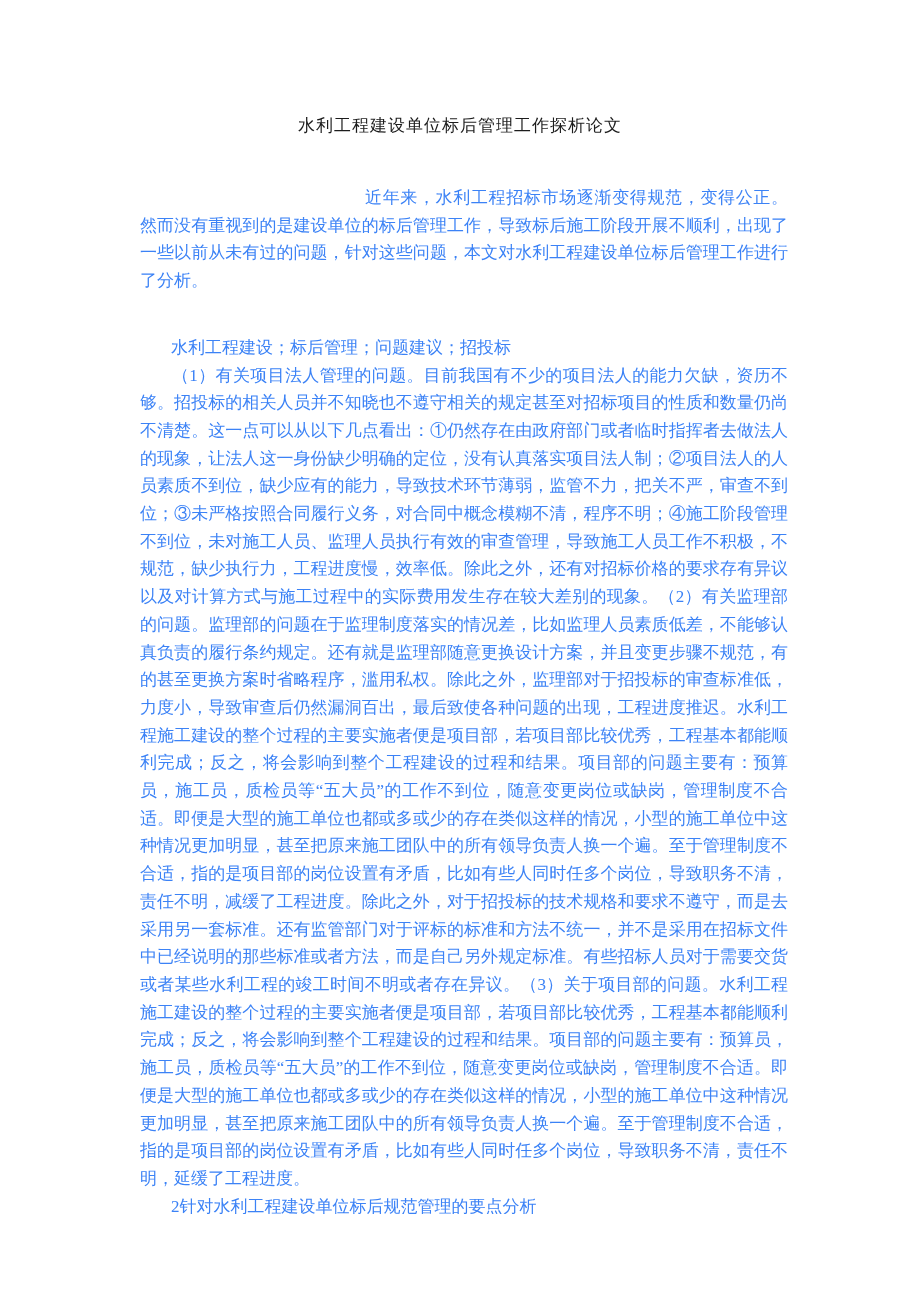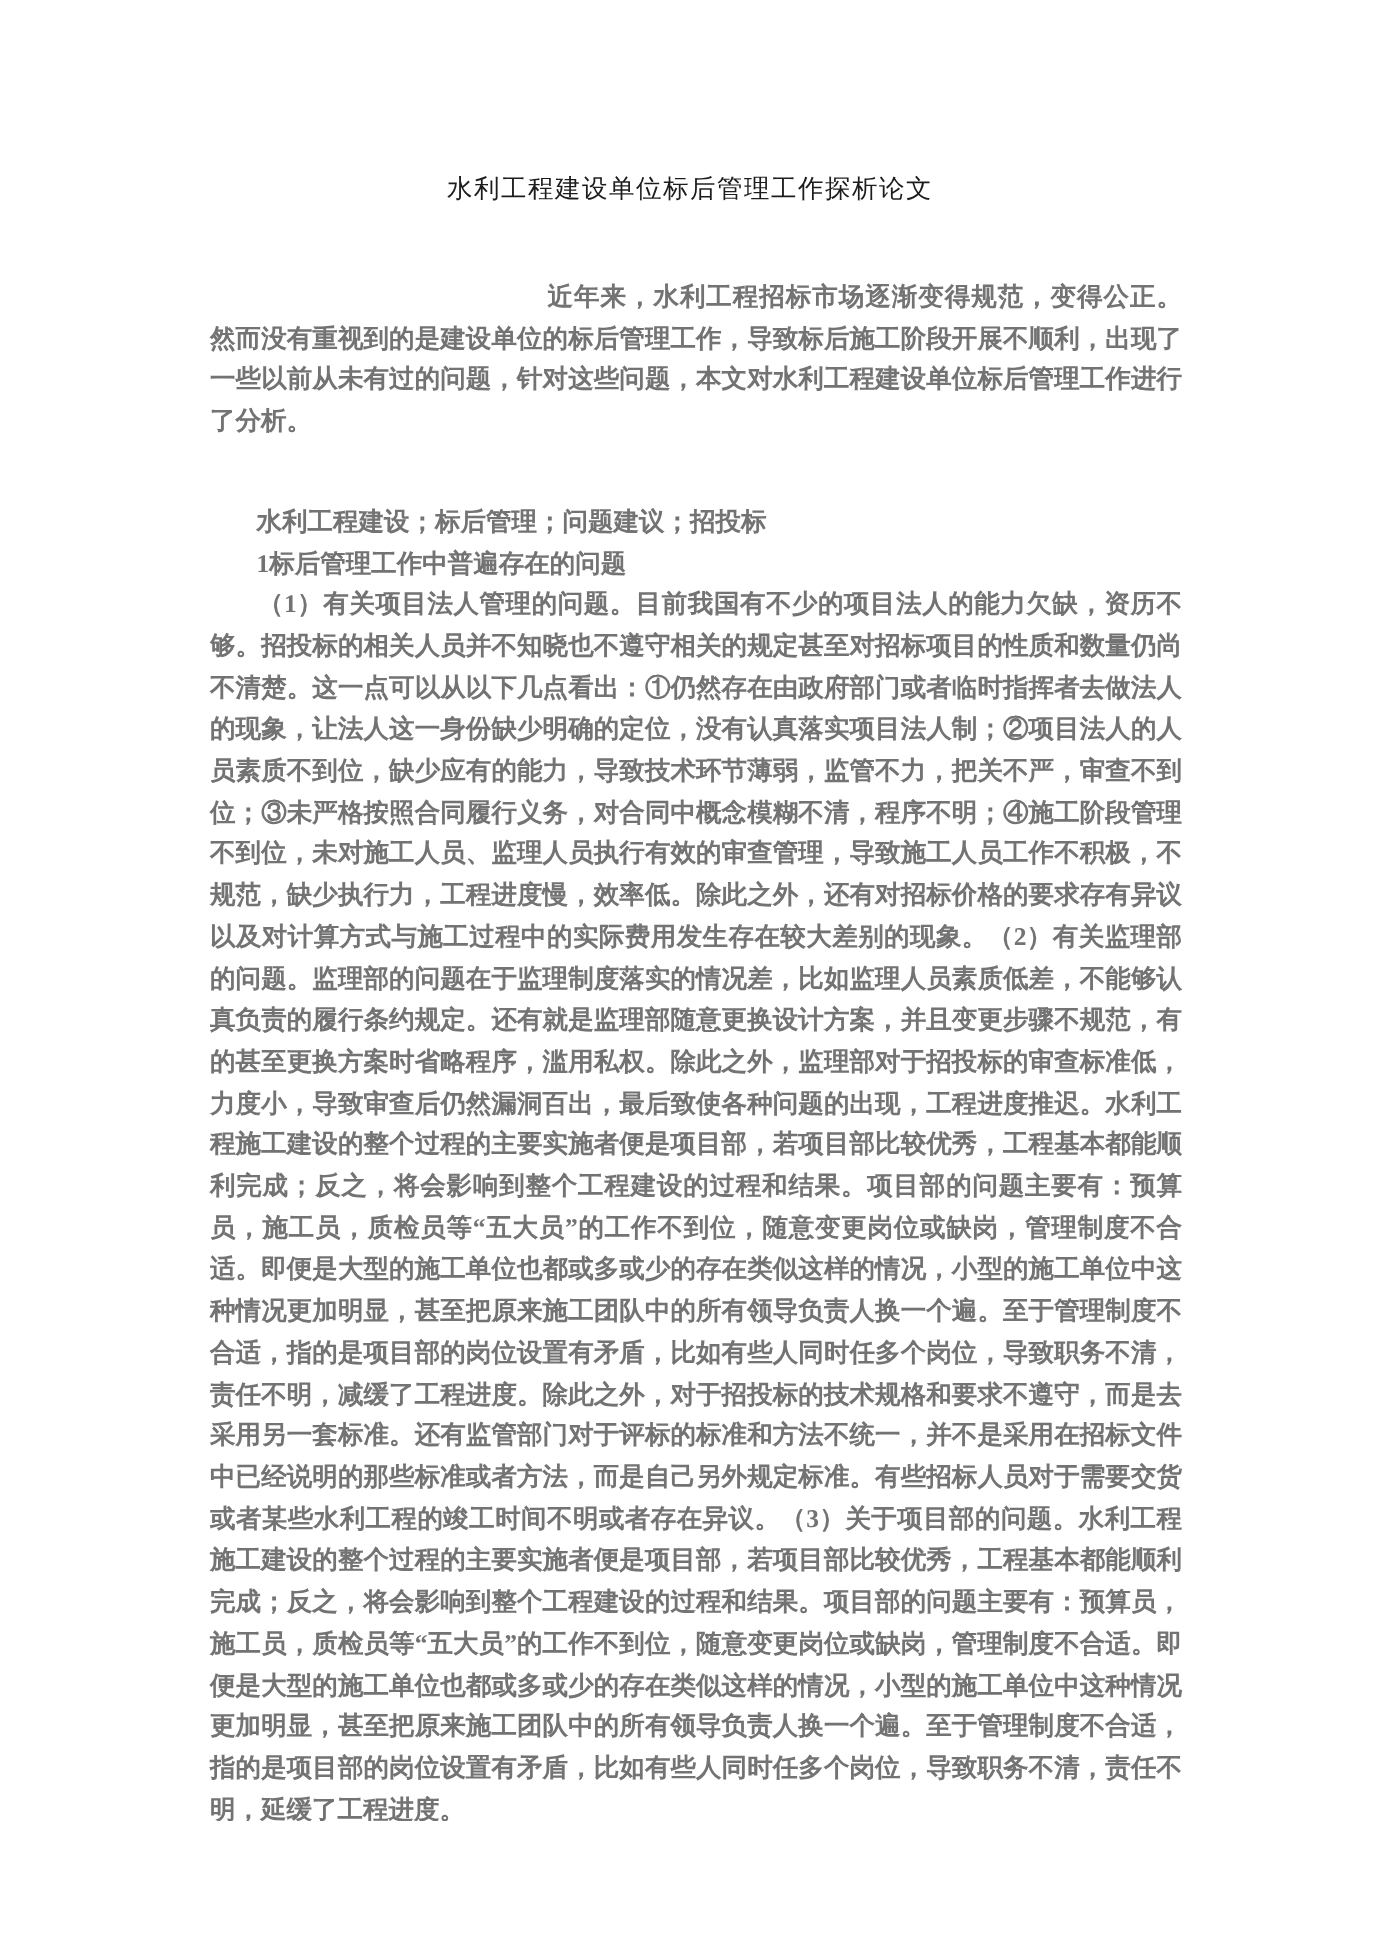--- a/index.html
+++ b/index.html
@@ -29,38 +29,37 @@
   }
   .doc-body {
     position: absolute;
     top: 184px;
     left: 140px;
     width: 648px;
     font-size: 17px;
     line-height: 27.7px;
     text-align: justify;
     text-justify: inter-character;
-    color: #737373;
-    font-weight: bold;
+    color: #3b82f6;
   }
   .para { margin: 0; }
   .para-intro { text-indent: 225px; }
   .para-keywords { margin-top: 39px; text-indent: 31px; text-align: left; }
   .para-heading { text-indent: 31px; text-align: left; }
   .para-body { text-indent: 32px; }
 </style>
 </head>
 <body>
 
 <div class="page">
   <div class="doc-title">水利工程建设单位标后管理工作探析论文</div>
 
   <div class="doc-body">
     <p class="para para-intro">近年来，水利工程招标市场逐渐变得规范，变得公正。然而没有重视到的是建设单位的标后管理工作，导致标后施工阶段开展不顺利，出现了一些以前从未有过的问题，针对这些问题，本文对水利工程建设单位标后管理工作进行了分析。</p>
 
     <p class="para para-keywords">水利工程建设；标后管理；问题建议；招投标</p>
 
-    <p class="para para-heading">1标后管理工作中普遍存在的问题</p>
 
     <p class="para para-body">（1）有关项目法人管理的问题。目前我国有不少的项目法人的能力欠缺，资历不够。招投标的相关人员并不知晓也不遵守相关的规定甚至对招标项目的性质和数量仍尚不清楚。这一点可以从以下几点看出：①仍然存在由政府部门或者临时指挥者去做法人的现象，让法人这一身份缺少明确的定位，没有认真落实项目法人制；②项目法人的人员素质不到位，缺少应有的能力，导致技术环节薄弱，监管不力，把关不严，审查不到位；③未严格按照合同履行义务，对合同中概念模糊不清，程序不明；④施工阶段管理不到位，未对施工人员、监理人员执行有效的审查管理，导致施工人员工作不积极，不规范，缺少执行力，工程进度慢，效率低。除此之外，还有对招标价格的要求存有异议以及对计算方式与施工过程中的实际费用发生存在较大差别的现象。（2）有关监理部的问题。监理部的问题在于监理制度落实的情况差，比如监理人员素质低差，不能够认真负责的履行条约规定。还有就是监理部随意更换设计方案，并且变更步骤不规范，有的甚至更换方案时省略程序，滥用私权。除此之外，监理部对于招投标的审查标准低，力度小，导致审查后仍然漏洞百出，最后致使各种问题的出现，工程进度推迟。水利工程施工建设的整个过程的主要实施者便是项目部，若项目部比较优秀，工程基本都能顺利完成；反之，将会影响到整个工程建设的过程和结果。项目部的问题主要有：预算员，施工员，质检员等“五大员”的工作不到位，随意变更岗位或缺岗，管理制度不合适。即便是大型的施工单位也都或多或少的存在类似这样的情况，小型的施工单位中这种情况更加明显，甚至把原来施工团队中的所有领导负责人换一个遍。至于管理制度不合适，指的是项目部的岗位设置有矛盾，比如有些人同时任多个岗位，导致职务不清，责任不明，减缓了工程进度。除此之外，对于招投标的技术规格和要求不遵守，而是去采用另一套标准。还有监管部门对于评标的标准和方法不统一，并不是采用在招标文件中已经说明的那些标准或者方法，而是自己另外规定标准。有些招标人员对于需要交货或者某些水利工程的竣工时间不明或者存在异议。（3）关于项目部的问题。水利工程施工建设的整个过程的主要实施者便是项目部，若项目部比较优秀，工程基本都能顺利完成；反之，将会影响到整个工程建设的过程和结果。项目部的问题主要有：预算员，施工员，质检员等“五大员”的工作不到位，随意变更岗位或缺岗，管理制度不合适。即便是大型的施工单位也都或多或少的存在类似这样的情况，小型的施工单位中这种情况更加明显，甚至把原来施工团队中的所有领导负责人换一个遍。至于管理制度不合适，指的是项目部的岗位设置有矛盾，比如有些人同时任多个岗位，导致职务不清，责任不明，延缓了工程进度。</p>
 
+    <p class="para para-heading">2针对水利工程建设单位标后规范管理的要点分析</p>
   </div>
 </div>
 
 </body></html>

